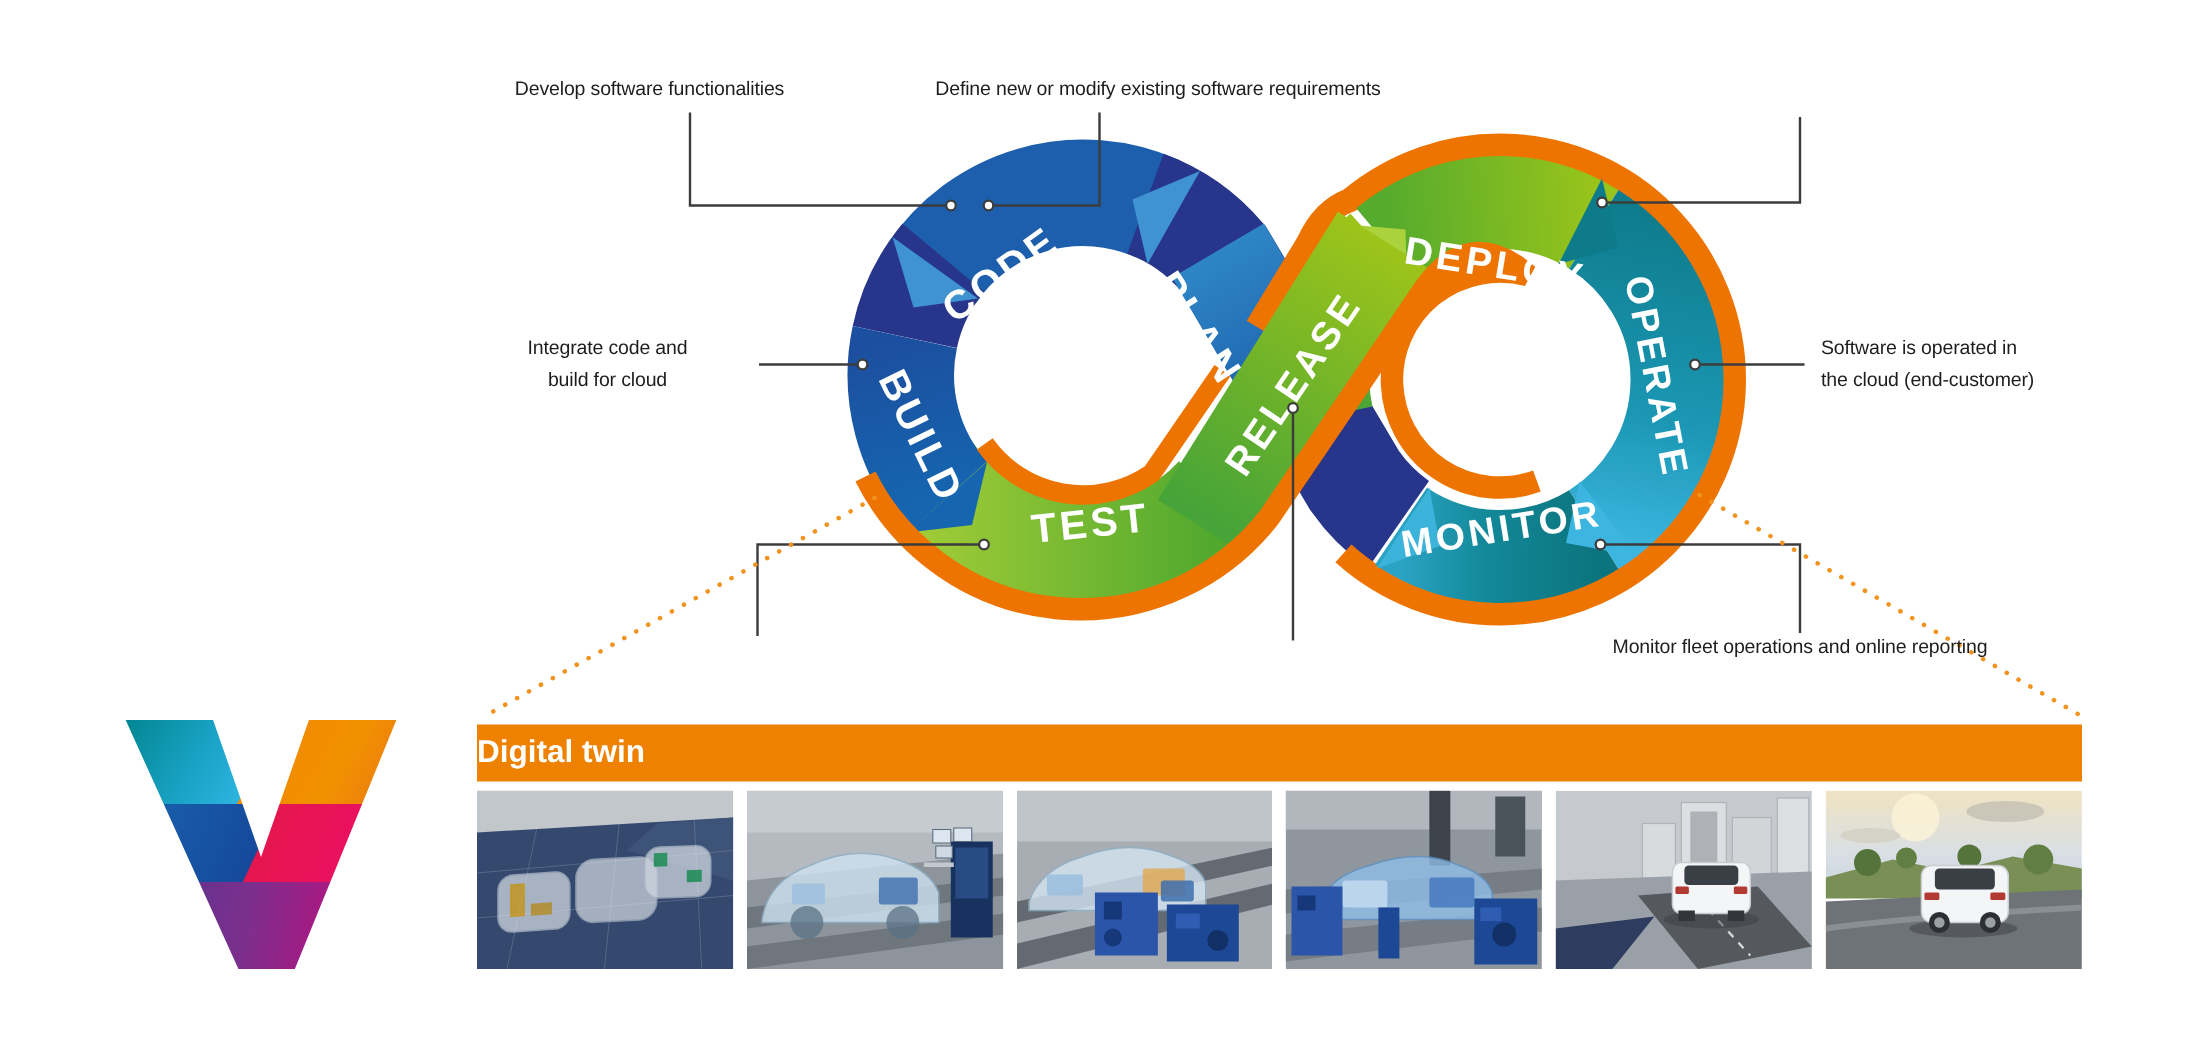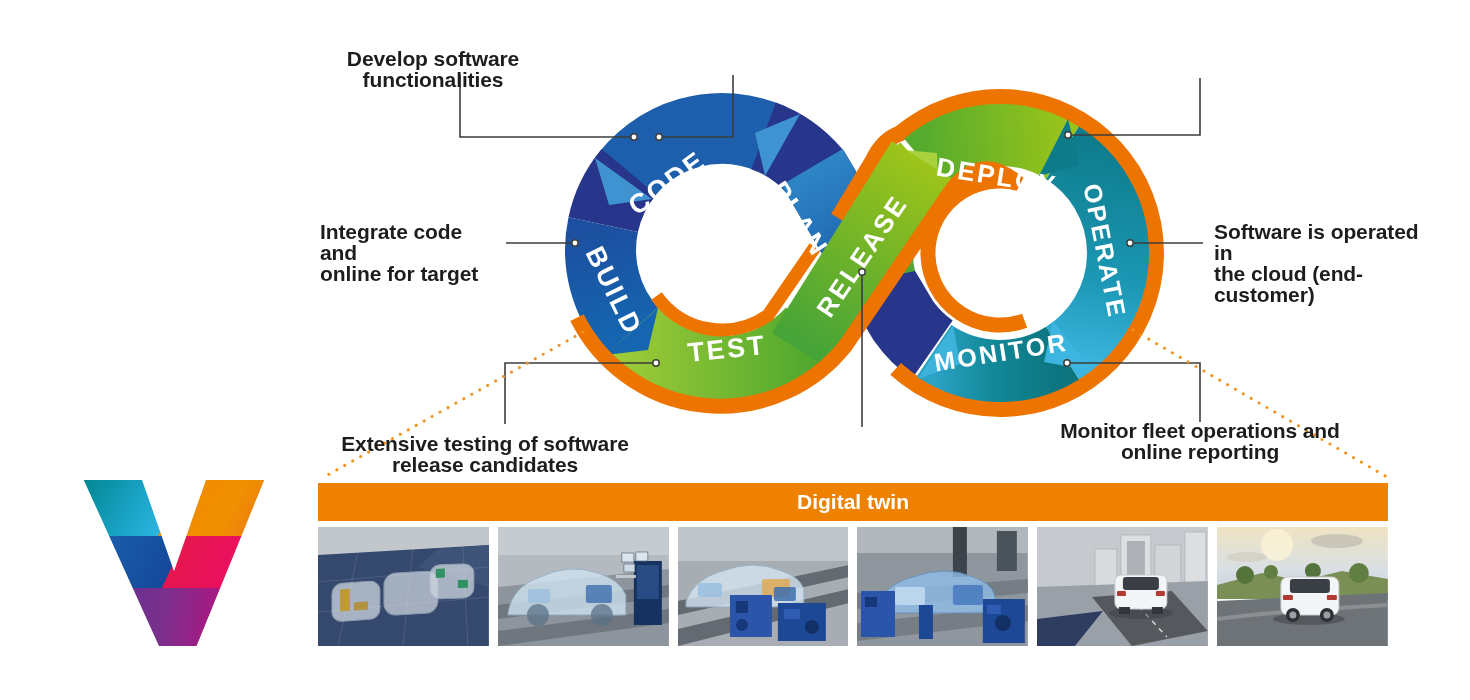--- a/index.html
+++ b/index.html
@@ -1,30 +1,30 @@
 <!DOCTYPE html>
 <html><head>
 <meta charset="utf-8">
 <style>
   html,body{margin:0;padding:0;background:#ffffff;}
   #canvas{position:relative;width:1470px;height:700px;background:#fff;overflow:hidden;
           font-family:"Liberation Sans",sans-serif;}
-  .lbl{position:absolute;font-weight:700;font-size:21px;line-height:21px;color:#1d1d1b;
+  .lbl{position:absolute;font-weight:400;font-size:13px;line-height:21px;color:#1d1d1b;
        letter-spacing:-0.1px;}
   .lbl.center{text-align:center;}
-  .lbl.right{text-align:left;}
+  .lbl.right{text-align:center;}
   .lbl.left{text-align:left;}
   #loop-svg{position:absolute;left:0;top:0;width:1470px;height:700px;}
   .stage-text{fill:#ffffff;font-family:"Liberation Sans",sans-serif;font-weight:700;
               letter-spacing:2.5px;}
   .conn{stroke:#3c3c3c;stroke-width:1.6;fill:none;}
   .conn-dot{fill:#ffffff;stroke:#3c3c3c;stroke-width:1.5;}
   .dotted{stroke:#f0941f;stroke-width:3;fill:none;stroke-linecap:round;stroke-dasharray:0.1 9;}
   #banner{position:absolute;left:318px;top:483px;width:1070px;height:38px;background:#ee8100;
-          color:#fff;font-weight:700;font-size:21px;text-align:center;line-height:38px;}
+          color:#fff;font-weight:700;font-size:21px;text-align:left;line-height:38px;}
   #strip{position:absolute;left:318px;top:527px;width:1070px;height:119px;display:flex;gap:9px;}
   .thumb{flex:1;height:119px;overflow:hidden;position:relative;}
   .thumb svg{display:block;width:100%;height:100%;}
   #logo{position:absolute;left:80px;top:480px;width:188px;height:166px;
         clip-path:polygon(2% 0,33% 0,50% 55%,67% 0,98% 0,62% 100%,42% 100%);}
   .band{position:absolute;left:0;width:100%;}
   .b1{top:0;height:33.5%;background:linear-gradient(120deg,#00858f 0%,#19a2c4 30%,#2cb4e0 49.8%,#ef8a00 50.2%,#f29100 75%,#e87716 100%);}
   .b2{top:33.5%;height:31.5%;background:linear-gradient(115deg,#1a64b0 0%,#15499b 49.8%,#e5164e 50.2%,#ee0b6b 100%);}
   .b3{top:65%;height:35%;background:linear-gradient(100deg,#4f3590 0%,#7c2f8d 45%,#a61a83 70%,#c60c7d 100%);}
 </style>
@@ -125,29 +125,29 @@
     <circle class="conn-dot" cx="1130" cy="243" r="3.2"></circle>
     <circle class="conn-dot" cx="656" cy="363" r="3.2"></circle>
     <circle class="conn-dot" cx="862" cy="272" r="3.2"></circle>
     <circle class="conn-dot" cx="1067" cy="363" r="3.2"></circle>
 
     <path class="dotted" d="M 583 332 L 324 477"></path>
     <path class="dotted" d="M 1133 330 L 1387 477"></path>
   </svg>
 
   <div class="lbl center" style="left:308px;top:48px;width:250px;">Develop software functionalities</div>
+  <div class="lbl center" style="left:572px;top:48px;width:400px;">Define new or modify existing software requirements</div>
   <div class="lbl right" style="left:320px;top:221px;width:170px;">
     <span>Integrate code and</span><br>
-    <span>online for target</span>
+    <span>build for cloud</span>
   </div>
   <div class="lbl left" style="left:1214px;top:221px;width:210px;">
     <span>Software is operated in</span><br>
     <span>the cloud (end-customer)</span>
   </div>
-  <div class="lbl center" style="left:310px;top:433px;width:350px;">Extensive testing of software release candidates</div>
   <div class="lbl center" style="left:1045px;top:420px;width:310px;">Monitor fleet operations and online reporting</div>
 
   <div id="banner">Digital twin</div>
 
   <div id="strip">
 
     <div class="thumb">
       <svg viewBox="0 0 171 119" preserveAspectRatio="none">
         <rect width="171" height="119" fill="#aeb4bb"></rect>
         <rect width="171" height="30" fill="#c2c7cc"></rect>

